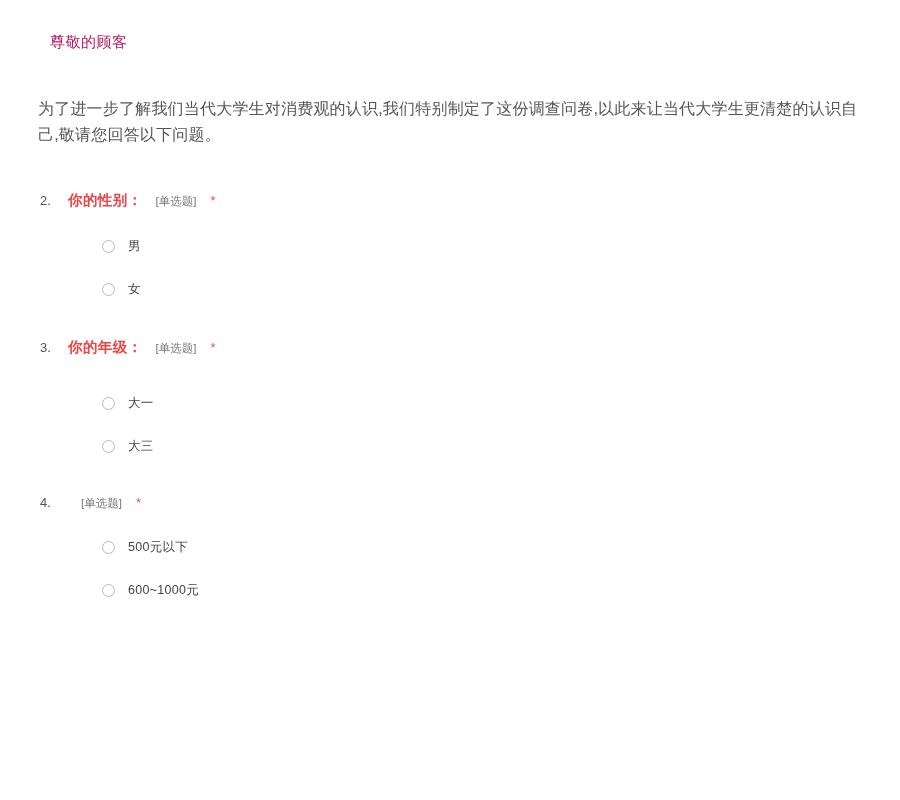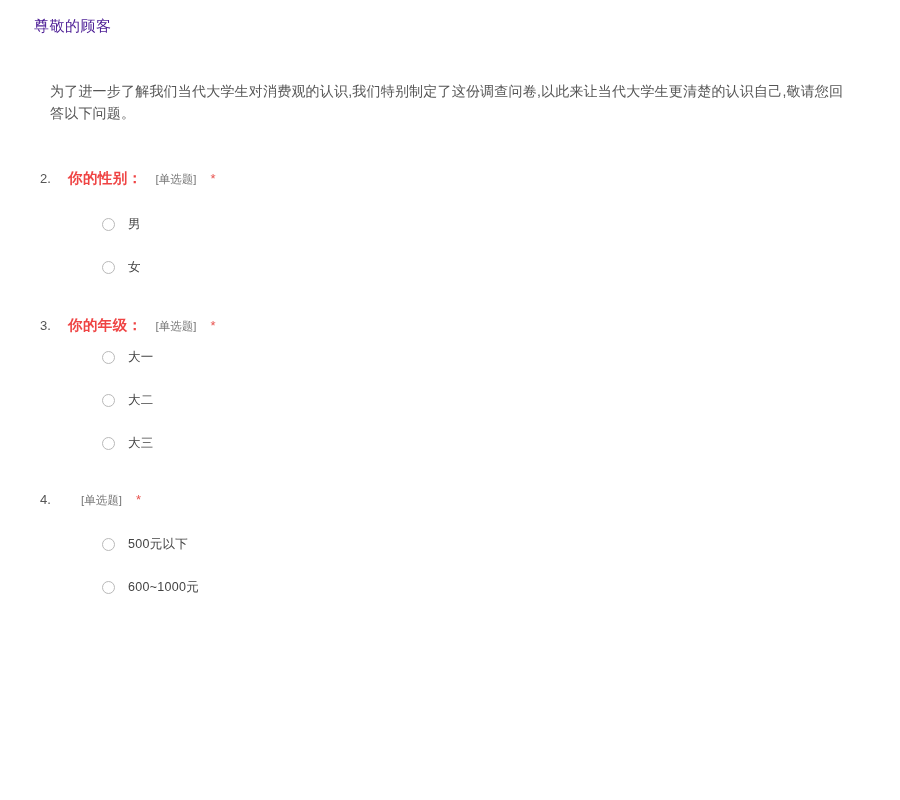--- a/index.html
+++ b/index.html
@@ -16,31 +16,31 @@
   }
   .page {
     position: relative;
     width: 900px;
     height: 800px;
     box-sizing: border-box;
     padding: 0 34px;
   }
   .survey-title {
     font-size: 15px;
-    color: #4c1d95;
+    color: #be185d;
     font-weight: 400;
-    margin: 0;
+    margin: 16px;
     padding-top: 17px;
     letter-spacing: 0.5px;
   }
   .survey-desc {
-    font-size: 14px;
+    font-size: 16px;
     color: #555555;
     line-height: 1.6;
-    margin: 16px;
+    margin: 4px;
     padding-top: 28px;
     letter-spacing: 0.2px;
   }
   .questions {
     margin-top: 44px;
   }
   .question {
     margin-bottom: 38px;
   }
   .q-head {
@@ -89,21 +89,21 @@
     background: #ffffff;
     box-sizing: border-box;
     flex: 0 0 13px;
   }
   .option-label {
     margin-left: 13px;
     font-size: 12.5px;
     color: #444444;
     letter-spacing: 0.3px;
   }
-  .q-gap-1 .options { margin-top: 12px; text-align: right; }
+  .q-gap-1 .options { margin-top: 36px; text-align: right; }
 </style>
 </head>
 <body>
 
 <div class="page">
 
   <h1 class="survey-title">尊敬的顾客</h1>
 
   <p class="survey-desc">为了进一步了解我们当代大学生对消费观的认识,我们特别制定了这份调查问卷,以此来让当代大学生更清楚的认识自己,敬请您回答以下问题。</p>
 
@@ -135,24 +135,20 @@
         <span class="q-type">[单选题]</span>
         <span class="q-req">*</span>
       </div>
       <div class="options">
         <div class="option">
           <span class="radio"></span>
           <span class="option-label">大一</span>
         </div>
         <div class="option">
           <span class="radio"></span>
-          <span class="option-label">大二</span>
-        </div>
-        <div class="option">
-          <span class="radio"></span>
           <span class="option-label">大三</span>
         </div>
       </div>
     </div>
 
     <div class="question">
       <div class="q-head">
         <span class="q-num">4.</span>
         <span class="q-type">[单选题]</span>
         <span class="q-req">*</span>

